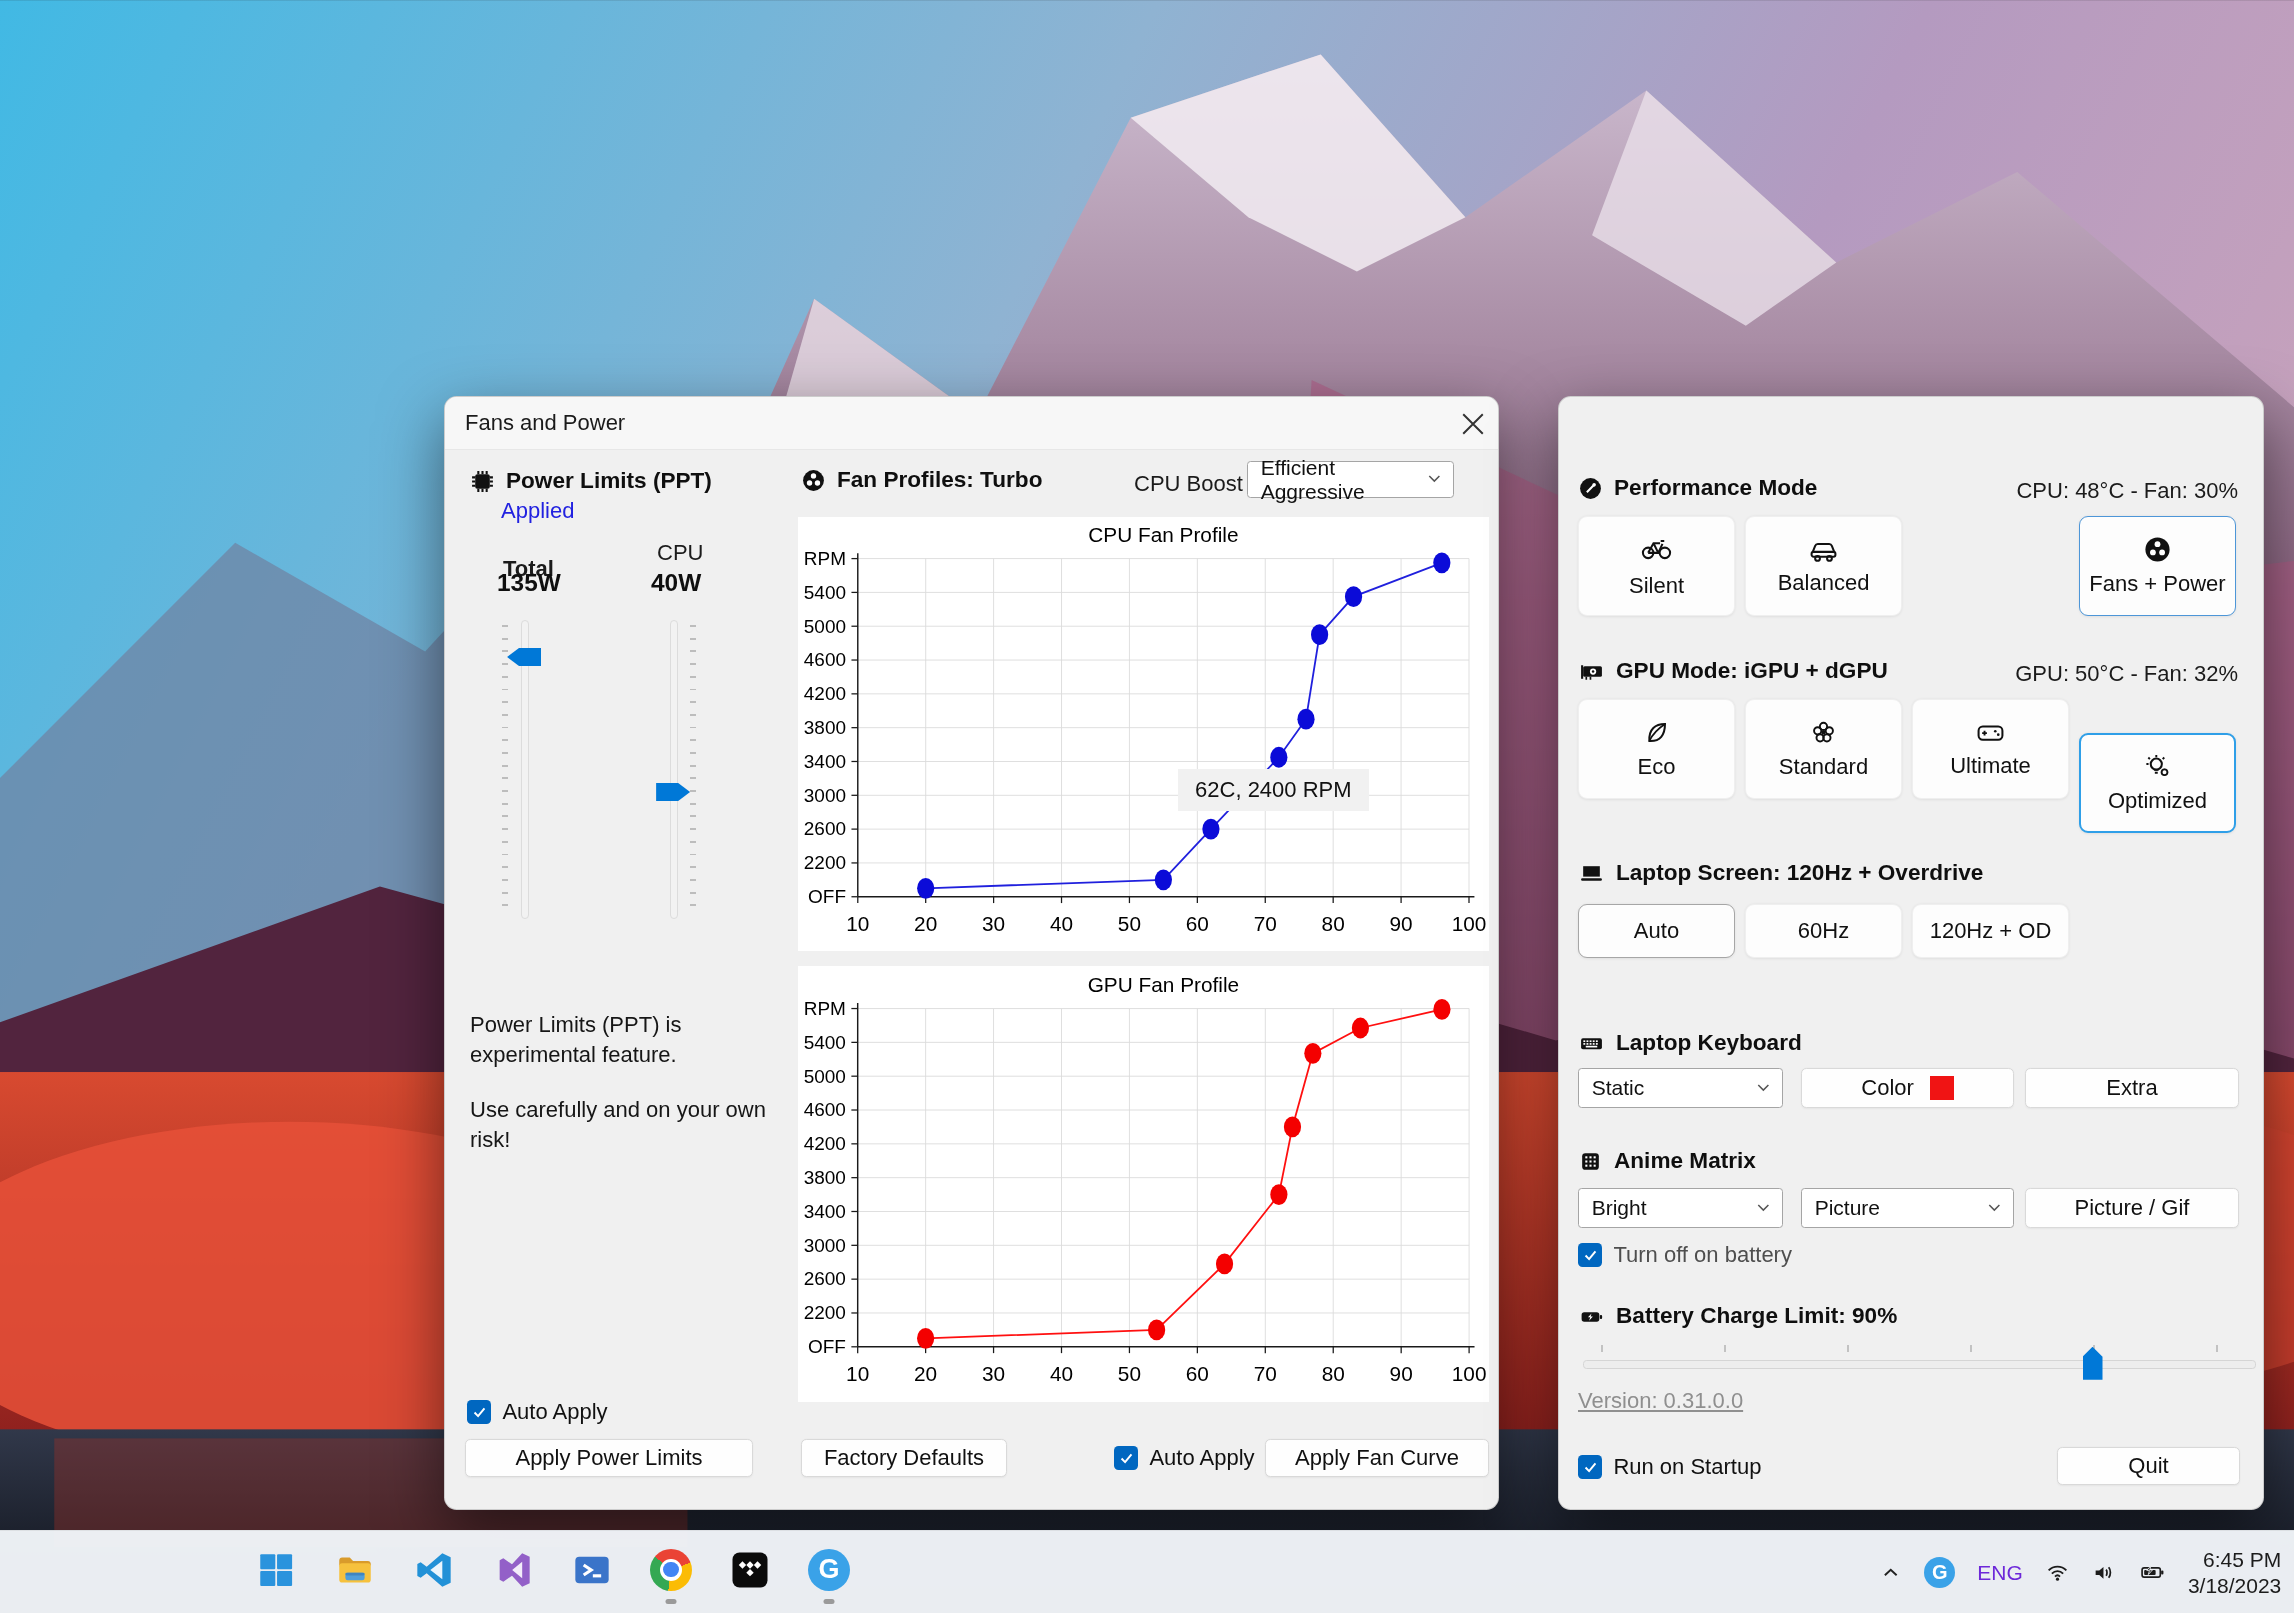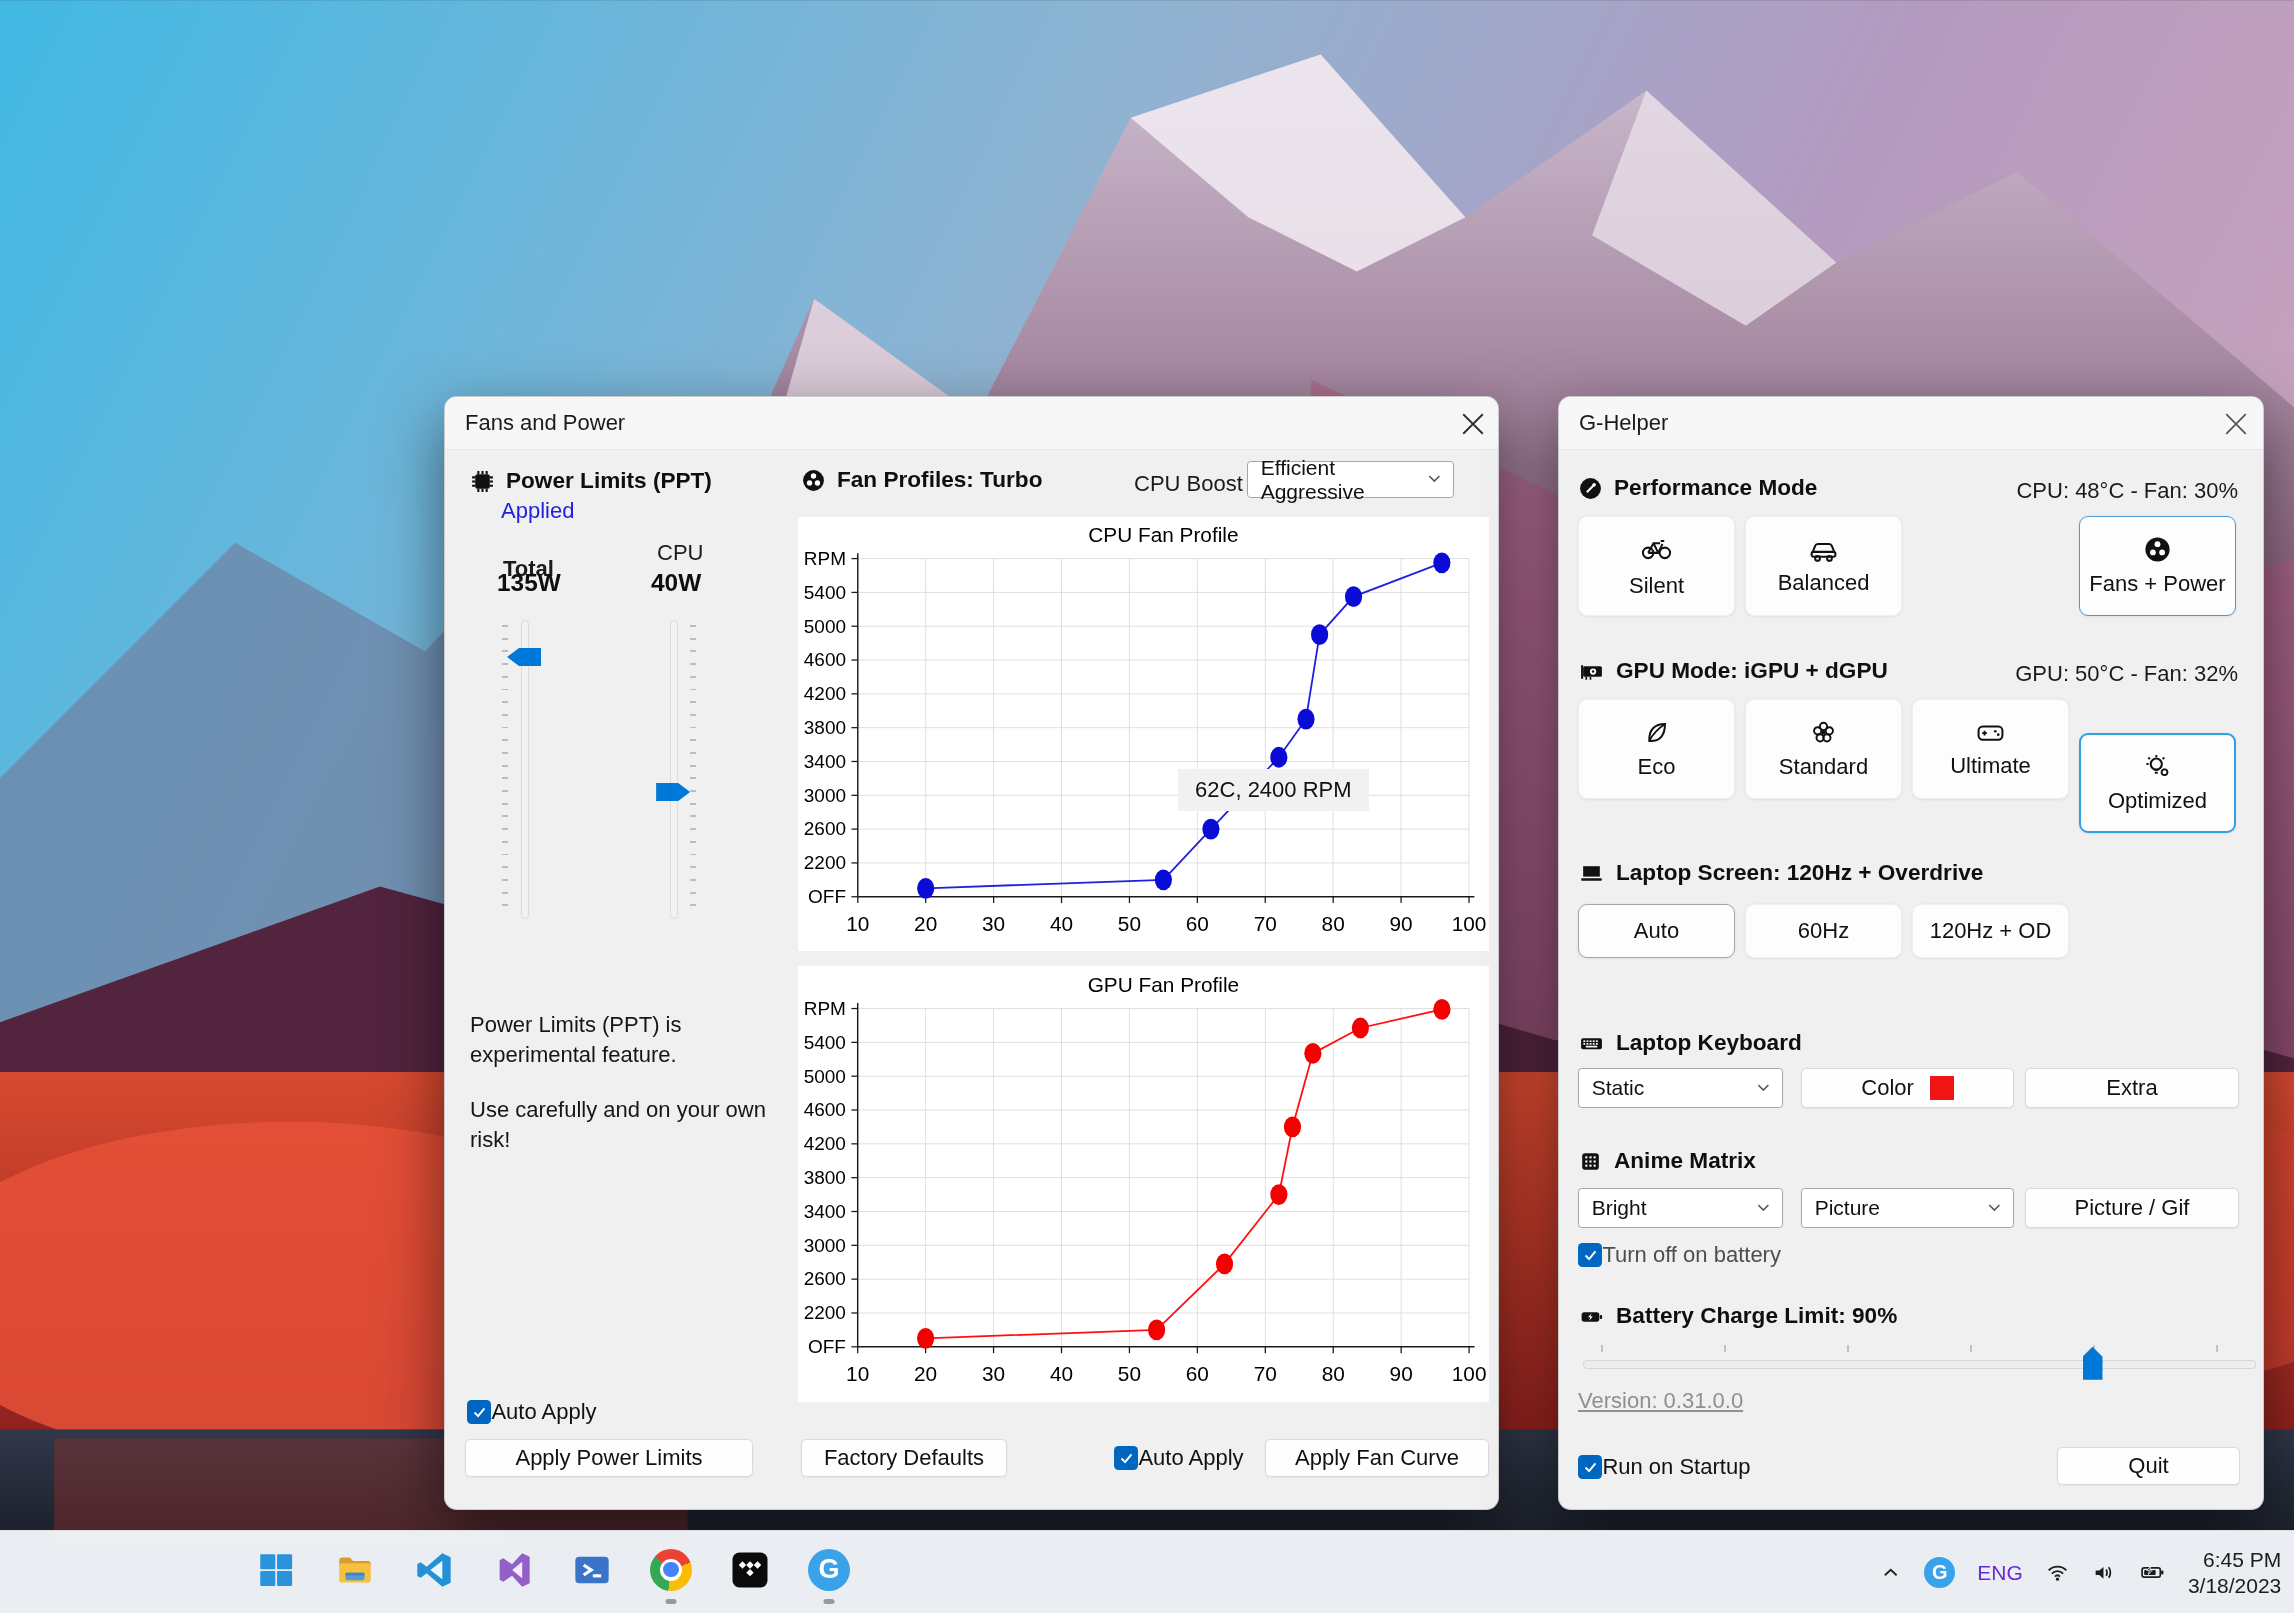--- a/index.html
+++ b/index.html
@@ -30,21 +30,21 @@
   .tile.small{flex-direction:row;}
   
   .btn{position:absolute;background:#fefefe;border:0.9px solid #d9d9d9;border-radius:5.4px;
        display:flex;align-items:center;justify-content:center;font-size:22px;color:#111;
        box-sizing:border-box;box-shadow:0 0.9px 1.8px rgba(0,0,0,.05);}
   
   .combo{position:absolute;background:#fff;border:0.9px solid #a5a5a5;border-radius:3.6px;
          display:flex;align-items:center;font-size:21px;color:#111;box-sizing:border-box;
          padding:0 12.7px;justify-content:space-between;}
   
-  .checkrow{position:absolute;display:flex;align-items:center;font-size:22px;color:#111;}
+  .checkrow{position:absolute;display:flex;align-items:center;gap:11px;font-size:22px;color:#111;}
   .checkbox{width:24.4px;height:24.4px;background:#0067c0;border-radius:4.5px;flex:0 0 auto;
             display:flex;align-items:center;justify-content:center;}
   
   .chart-panel{position:absolute;background:#fff;}
   .chart-tooltip{position:absolute;left:55%;top:58%;background:#f1f1f1;
                  padding:8.1px 17px;font-size:22px;color:#111;white-space:nowrap;}
   
   .vslider{position:absolute;width:51px;height:299px;}
   .vtrack{position:absolute;left:22px;top:0;width:8.1px;height:299px;background:#f2f2f2;
           border:0.9px solid #dcdcdc;border-radius:4.5px;box-sizing:border-box;}
@@ -369,28 +369,20 @@
         </svg>
     </span>
     <span>Auto Apply</span>
   </div>
   <div class="btn" style="left:820px;top:1042px;width:224px;height:38px;">
     <span>Apply Fan Curve</span>
   </div>
 </div>
 
 <div class="window" style="left:1558px;top:396px;width:704px;height:1112px;">
-  <div class="titlebar">
-    <span class="wtitle">G-Helper</span>
-    <span class="close-btn" style="right:16.3px;">
-      <svg width="22" height="22" viewBox="0 0 18 18">
-          <path d="M1 1L17 17M17 1L1 17" stroke="#555" stroke-width="1.4"></path>
-        </svg>
-    </span>
-  </div>
 
   <div class="section-h" style="left:19px;top:78px;">
     <span>
       <svg width="25" height="25" viewBox="0 0 24 24">
           <circle cx="12" cy="12" r="10" fill="#111"></circle>
           <path d="M8.5 15.5L15.5 8.5" stroke="#fff" stroke-width="2"></path>
           <circle cx="15.5" cy="8.5" r="1.7" fill="#fff"></circle>
         </svg>
     </span>
     <span>Performance Mode</span>

